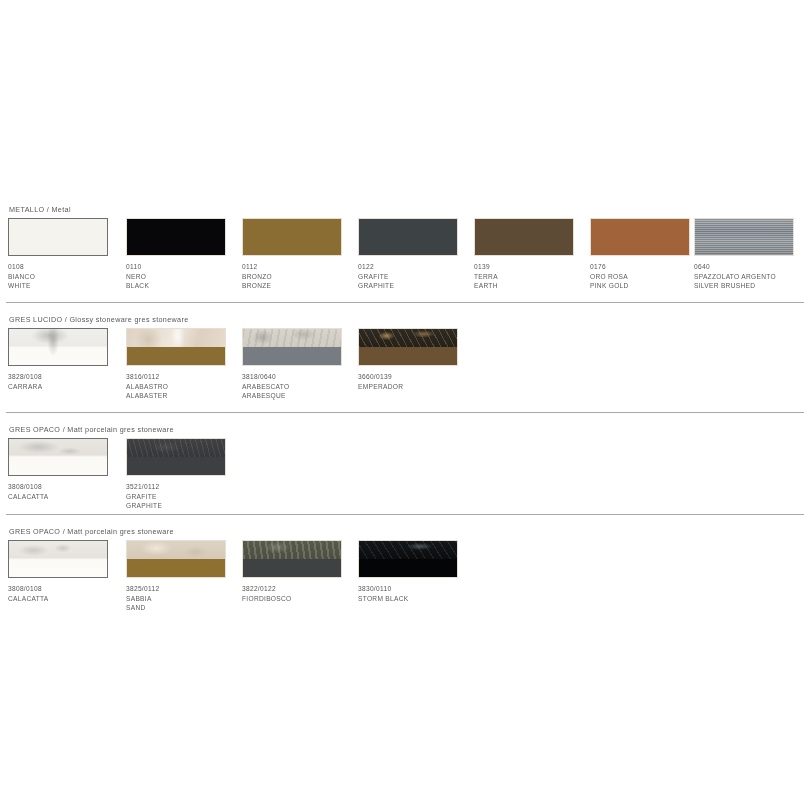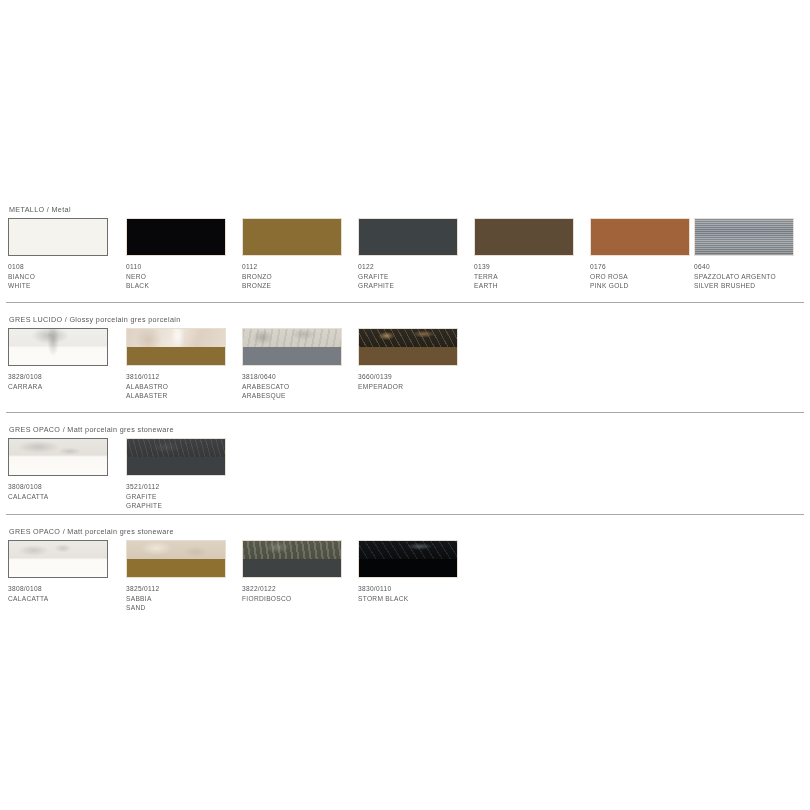--- a/index.html
+++ b/index.html
@@ -250,21 +250,21 @@
           <div class="swatch-labels">
             <span class="lbl code">0640</span>
             <span class="lbl name-it">SPAZZOLATO ARGENTO</span>
             <span class="lbl name-en">SILVER BRUSHED</span>
           </div>
         </div>
       </div>
     </div>
     <div class="divider" style="top: 302px;"></div>
     <div class="section" style="top: 315px;">
-      <div class="section-title" style="top: 0px;">GRES LUCIDO / Glossy porcelain gres porcelain</div>
+      <div class="section-title" style="top: 0px;">GRES LUCIDO / Glossy stoneware gres stoneware</div>
       <div class="swatch-row" style="top: 13px;">
         <div class="swatch-cell" style="left: 8px;">
           <div class="swatch-chip bordered">
             <div class="chip-full tx-carrara"></div>
           </div>
           <div class="swatch-labels">
             <span class="lbl code">3828/0108</span>
             <span class="lbl name-it">CARRARA</span>
           </div>
         </div>

